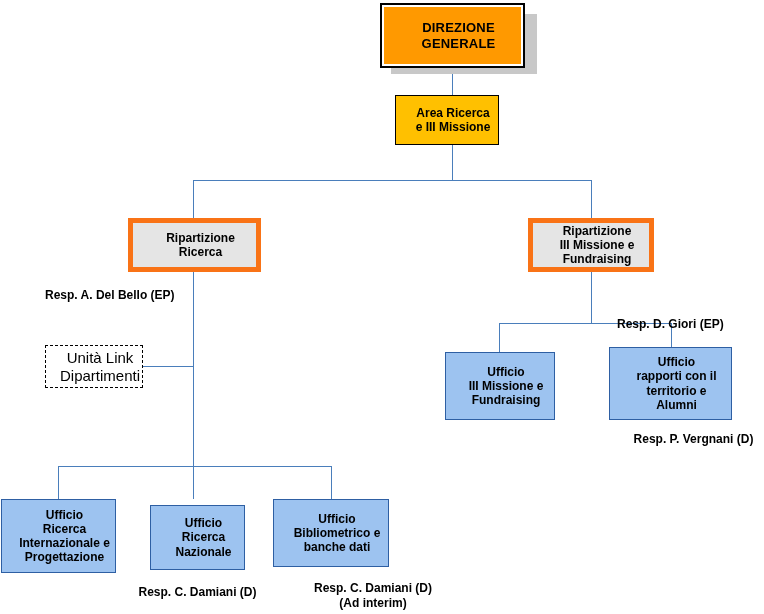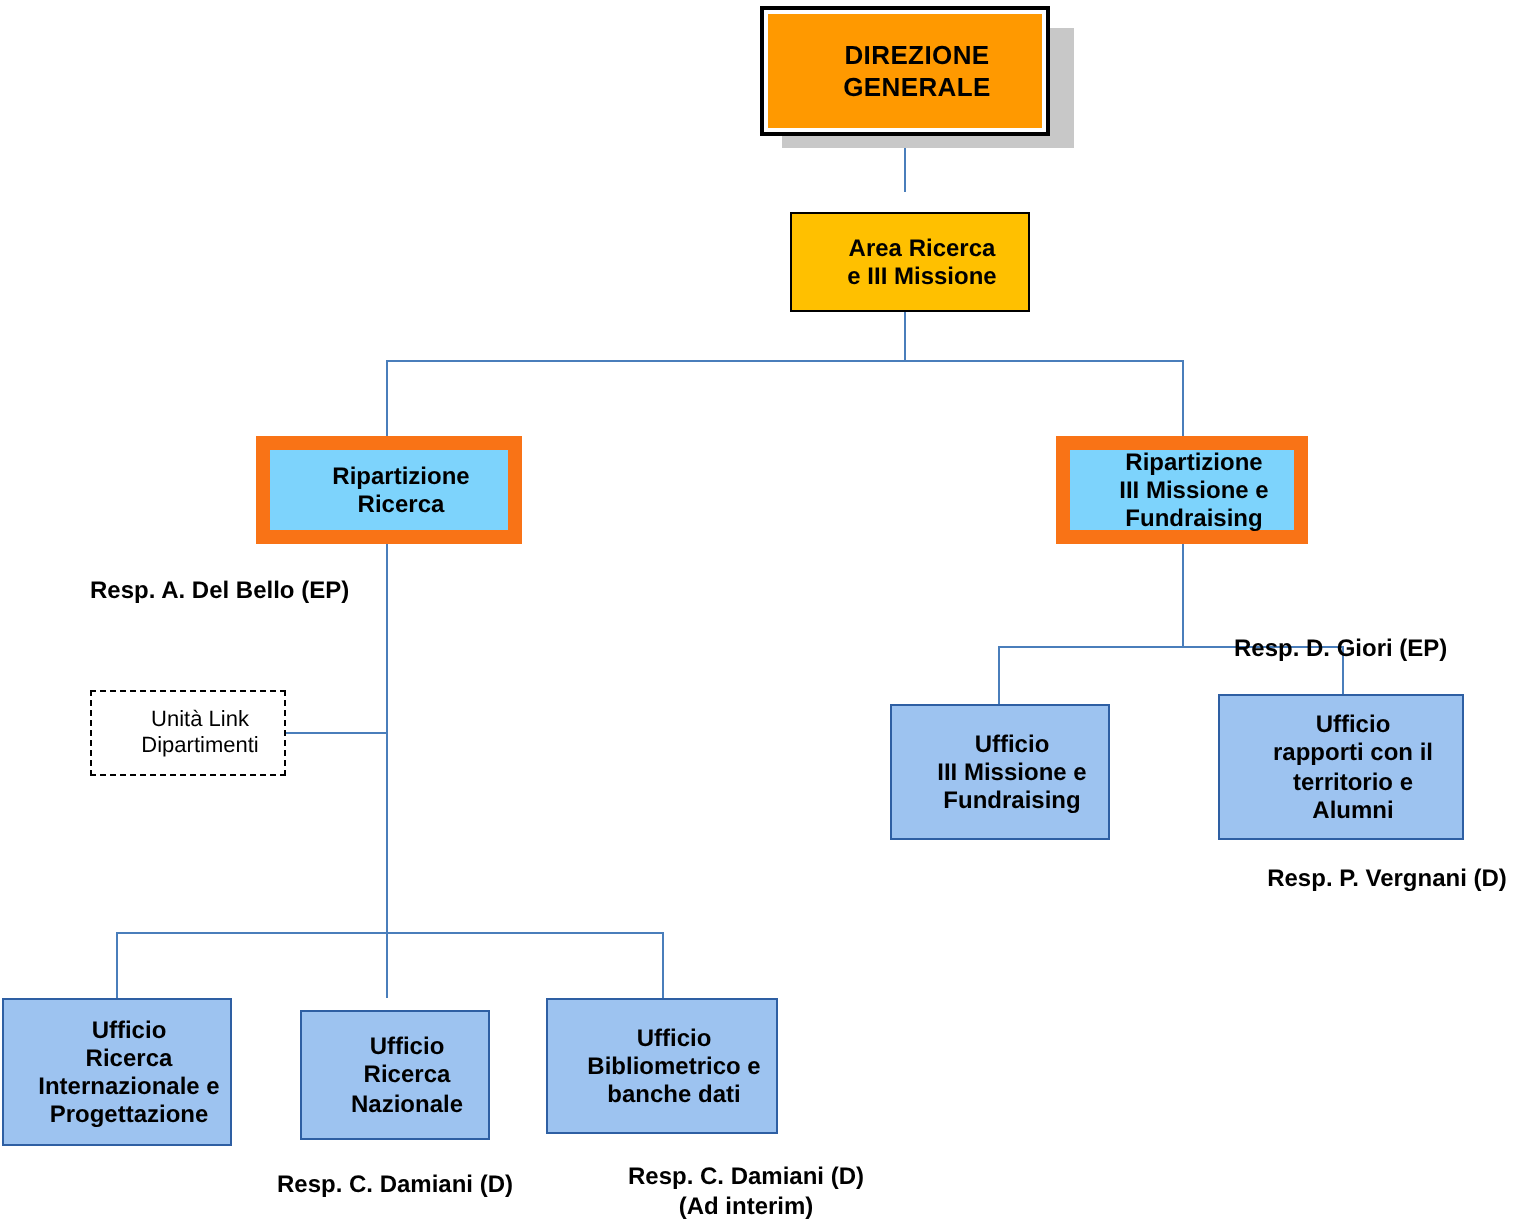--- a/index.html
+++ b/index.html
@@ -53,33 +53,33 @@
     box-shadow: inset 0 0 0 2px #ffffff, inset 0 0 0 4px #ff9900;
     font-size: 13px;
     letter-spacing: .2px;
   }
   .node.amber {
     background: #ffc000;
     border: 1px solid #000000;
     font-size: 12px;
   }
   .node.yellow {
-    background: #7dd3fc;
-    border: 7px solid #f97316;
+    background: #e5e5e5;
+    border: 5px solid #f97316;
     font-size: 12px;
   }
   .node.blue {
     background: #9dc3f0;
     border: 1px solid #2e5fa3;
     font-size: 12px;
   }
   .node.dashed {
     background: #ffffff;
     border: 1px dashed #000000;
-    font-size: 11px;
+    font-size: 15px;
     font-weight: normal;
   }
 
   
   .caption {
     position: absolute;
     font-size: 12px;
     color: #000000;
     font-weight: bold;
     white-space: pre-line;
@@ -108,21 +108,21 @@
 
   <div class="line v" style="left:591px; top:272px; height:51px;"></div>
   <div class="line h" style="left:499px; top:323px; width:172px;"></div>
   <div class="line v" style="left:499px; top:323px; height:29px;"></div>
   <div class="line v" style="left:671px; top:323px; height:29px;"></div>
 
   <div class="shadow" style="left:391px; top:14px; width:146px; height:60px;"></div>
   <div class="node root" style="left:380px; top:3px; width:145px; height:65px;">DIREZIONE
 GENERALE</div>
 
-  <div class="node amber" style="left:395px; top:106px; width:120px; height:50px;">Area Ricerca
+  <div class="node amber" style="left:395px; top:95px; width:104px; height:50px;">Area Ricerca
 e III Missione</div>
 
   <div class="node yellow" style="left:128px; top:218px; width:133px; height:54px;">Ripartizione
 Ricerca</div>
   <div class="node yellow" style="left:528px; top:218px; width:126px; height:54px;">Ripartizione
 III Missione e
 Fundraising</div>
 
   <div class="caption left" style="left:45px; top:288px;">Resp. A. Del Bello (EP)</div>
   <div class="caption left" style="left:617px; top:281px;margin-top:36px;">Resp. D. Giori (EP)</div>

